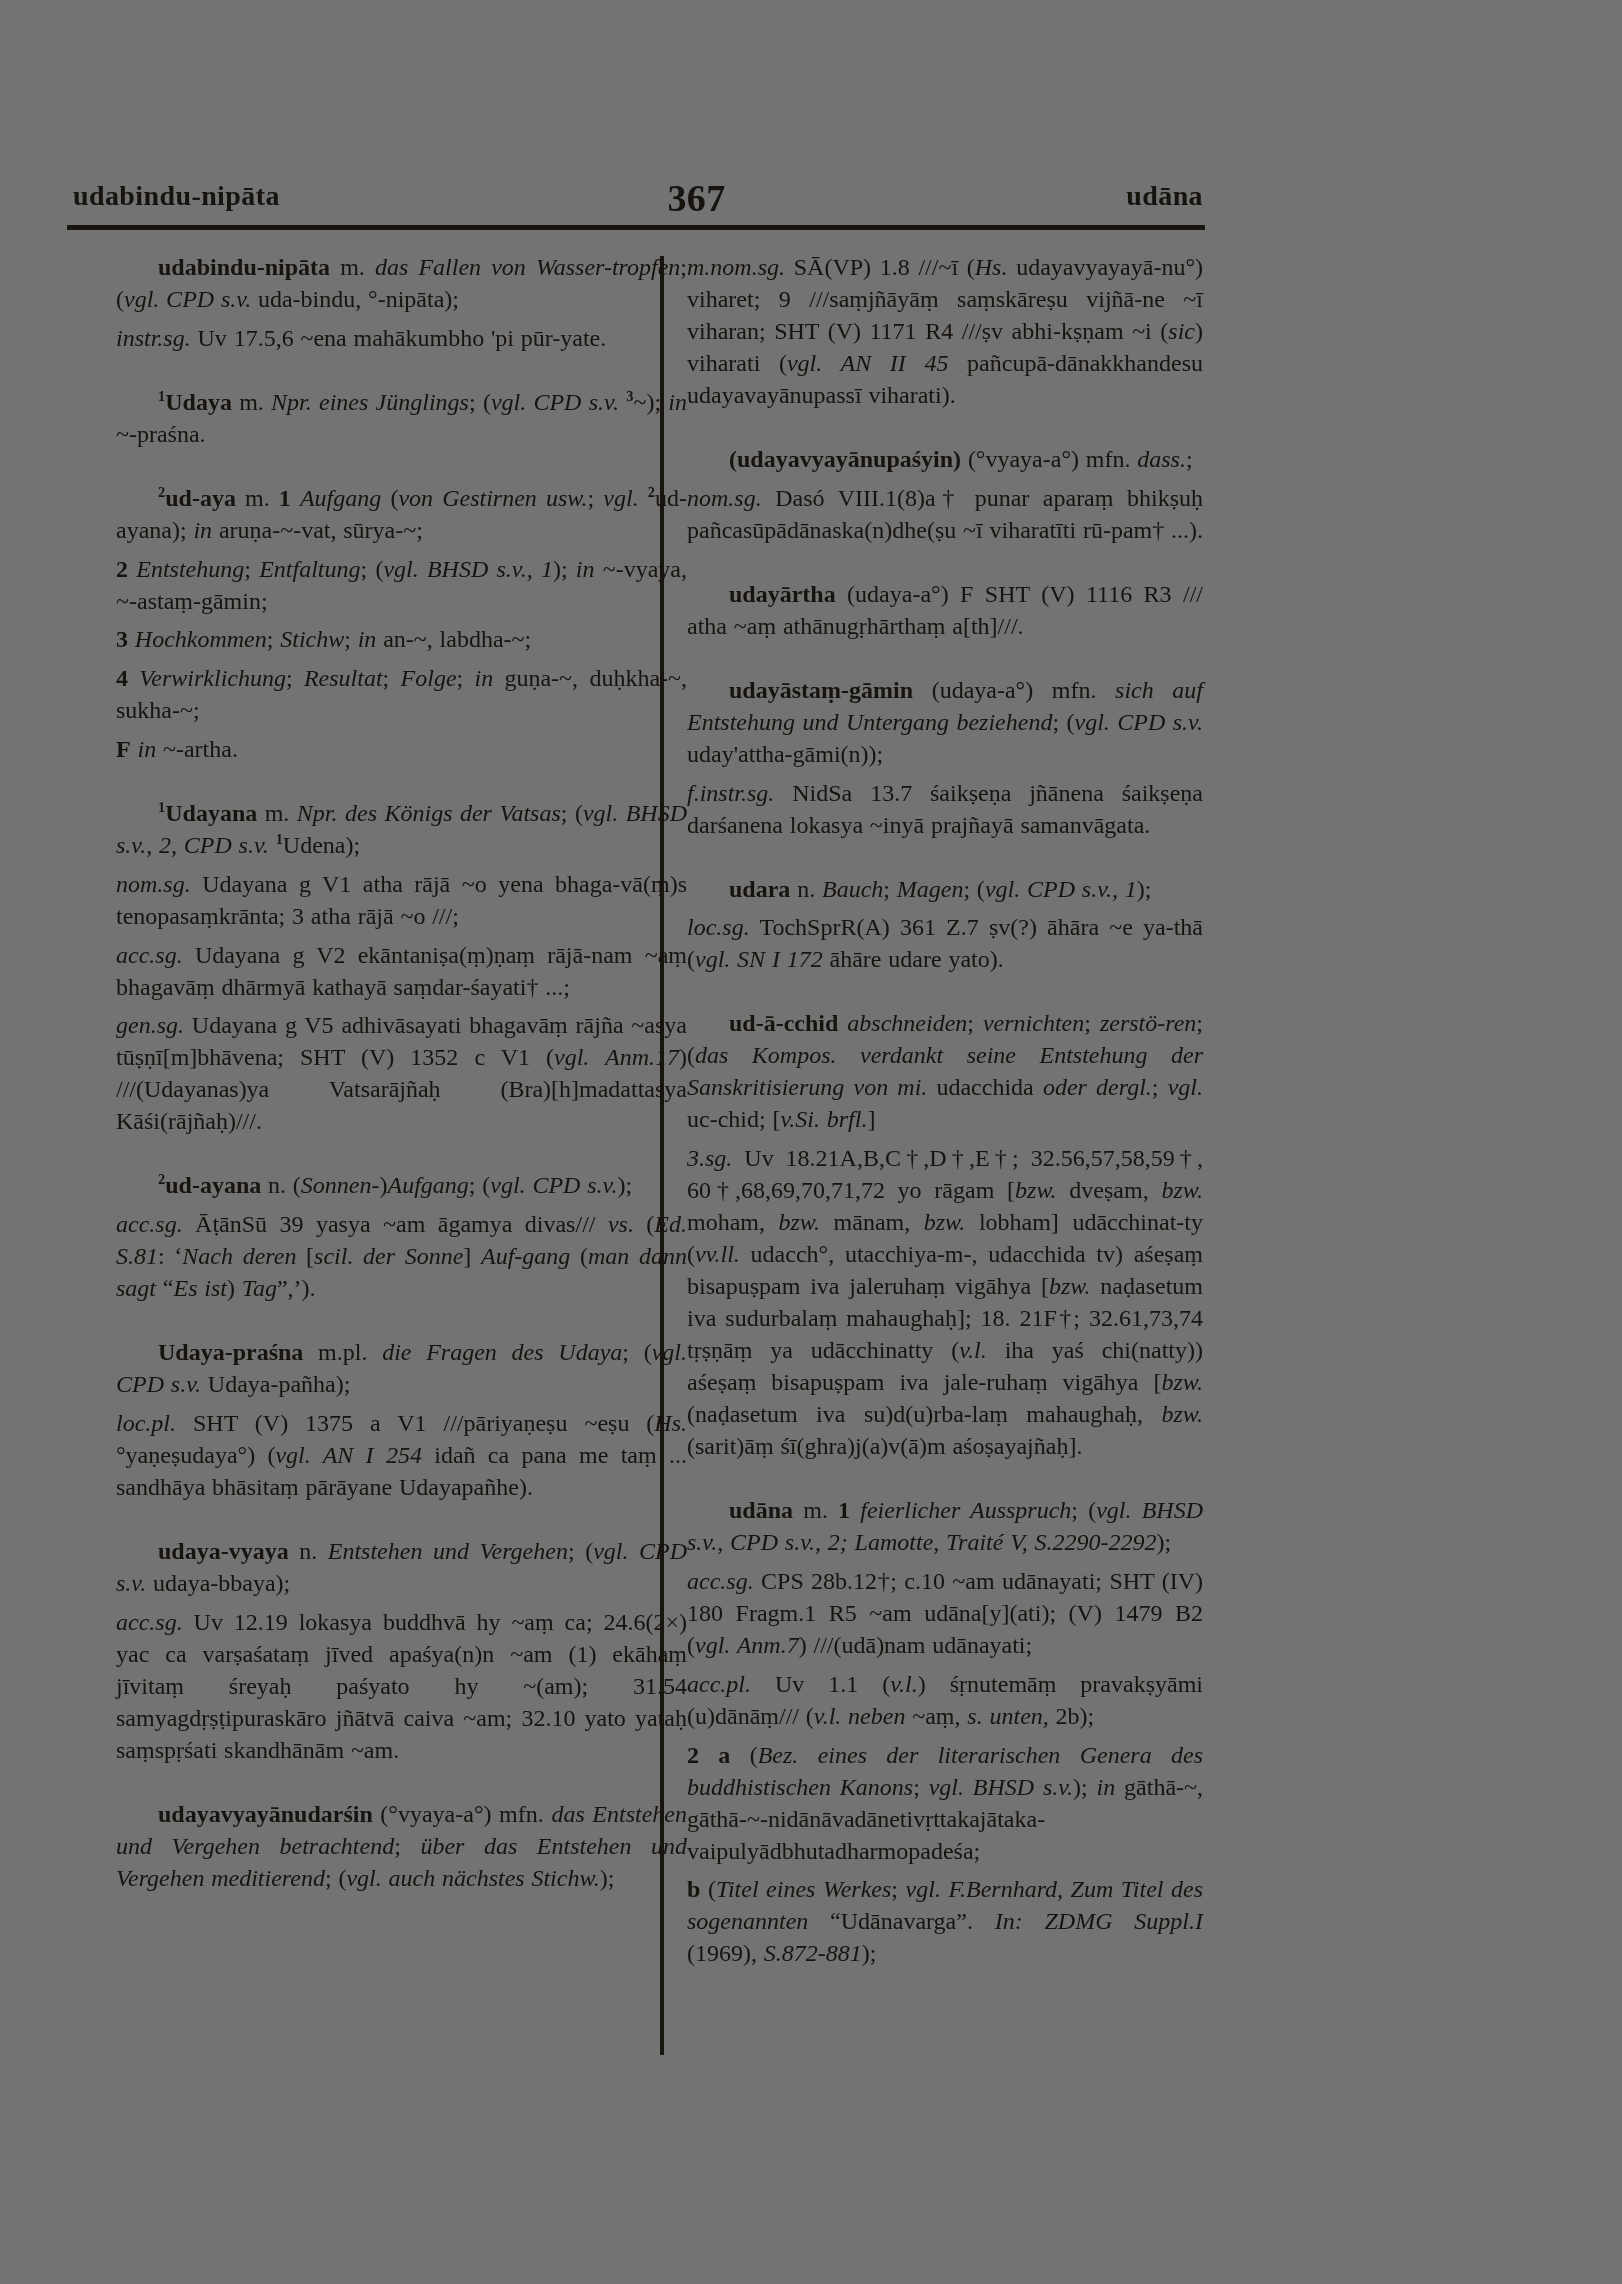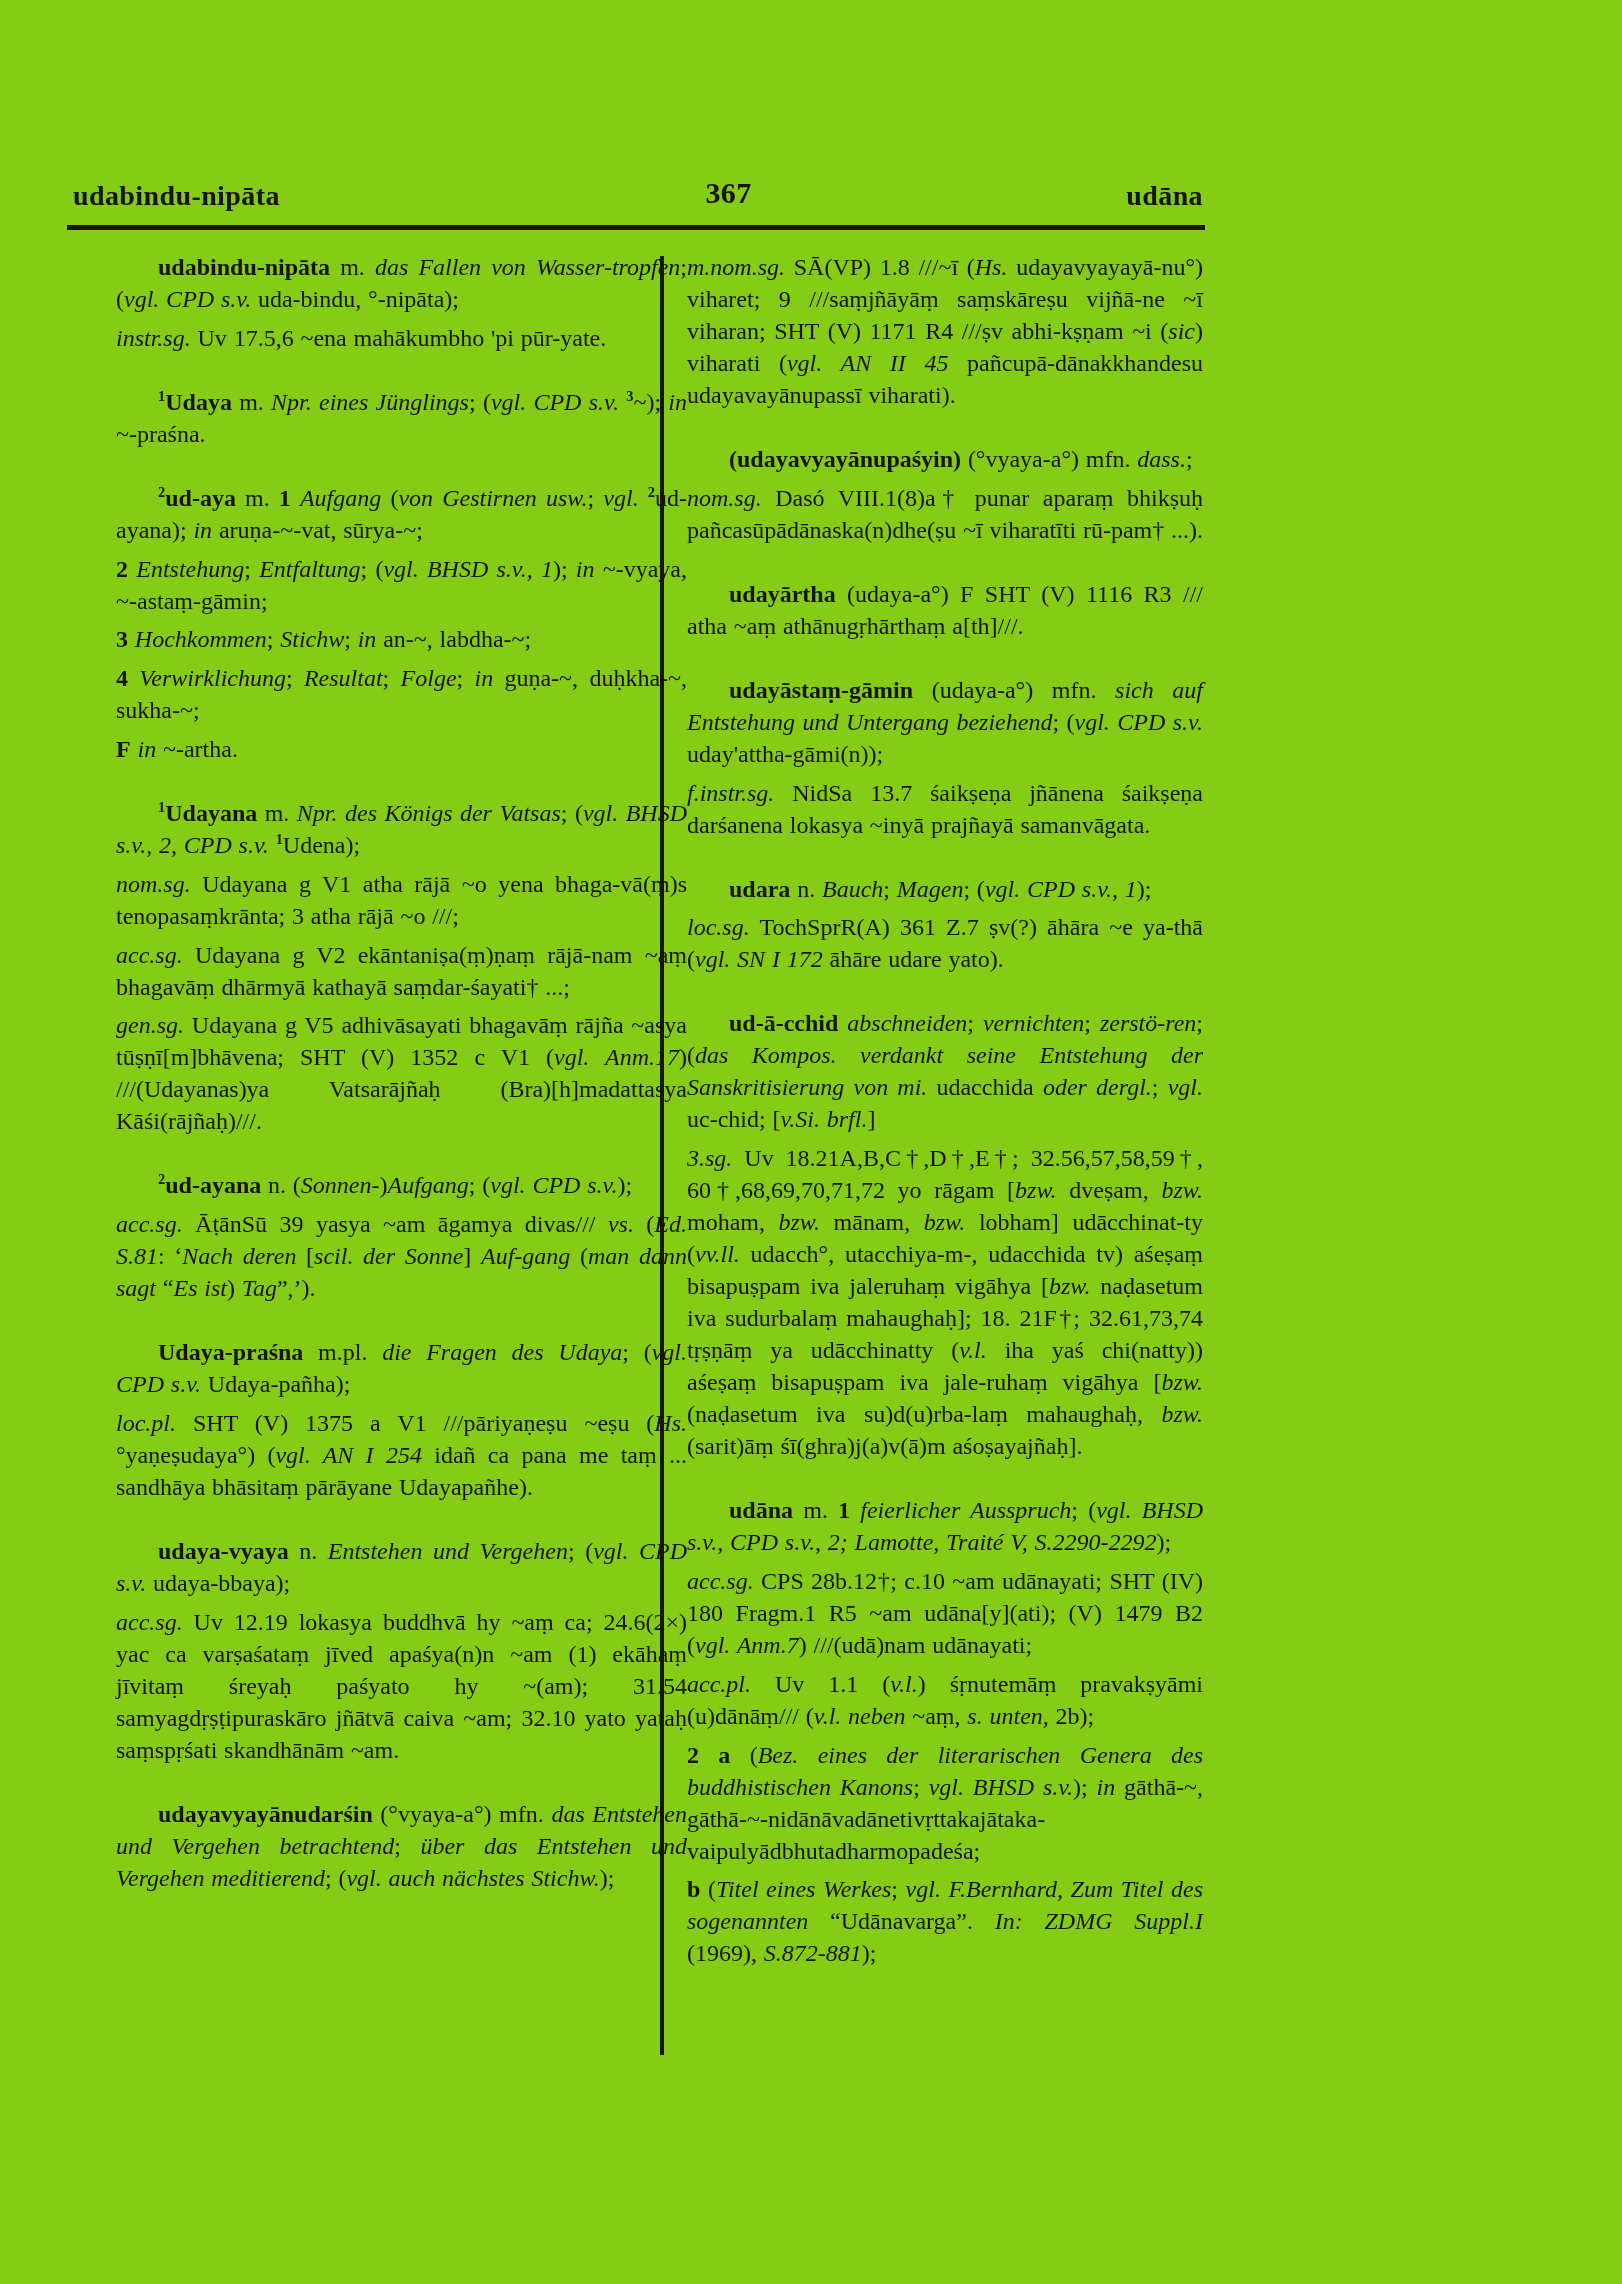--- a/index.html
+++ b/index.html
@@ -2,24 +2,24 @@
 <html style="font-size:12px"><head>
 <meta charset="utf-8">
 <style>
   html,body{margin:0;padding:0;}
   body{
     width:1622px;height:2284px;
     background:#ffffff;
     font-family:"Liberation Serif","DejaVu Serif",serif;
     color:#17130f;
   }
-  .page{position:relative;width:1622px;height:2284px;background:#84cc16;overflow:hidden;}
+  .page{position:relative;width:1622px;height:2284px;background:#737373;overflow:hidden;}
   .hdr{position:absolute;top:180px;font-size:28px;font-weight:bold;letter-spacing:0.4px;}
   .hdr-left{left:73px;}
-  .hdr-center{left:562px;width:333px;text-align:center;font-weight:bold;font-size:30px;top:176px;}
+  .hdr-center{left:530px;width:333px;text-align:center;font-weight:bold;font-size:38px;top:176px;}
   .hdr-right{left:1052px;width:151px;text-align:right;}
   .rule{position:absolute;left:67px;top:225px;width:1138px;height:4.5px;background:#181410;}
   .divider{position:absolute;left:660px;top:256px;width:3.8px;height:1799px;background:#181410;}
   .col{position:absolute;top:251px;}
   .col-left{left:72px;width:571px;margin-left:44px;}
   .col-right{left:687px;width:516px;}
   .para{
     margin:0;
     font-size:24px;
     line-height:32px;

